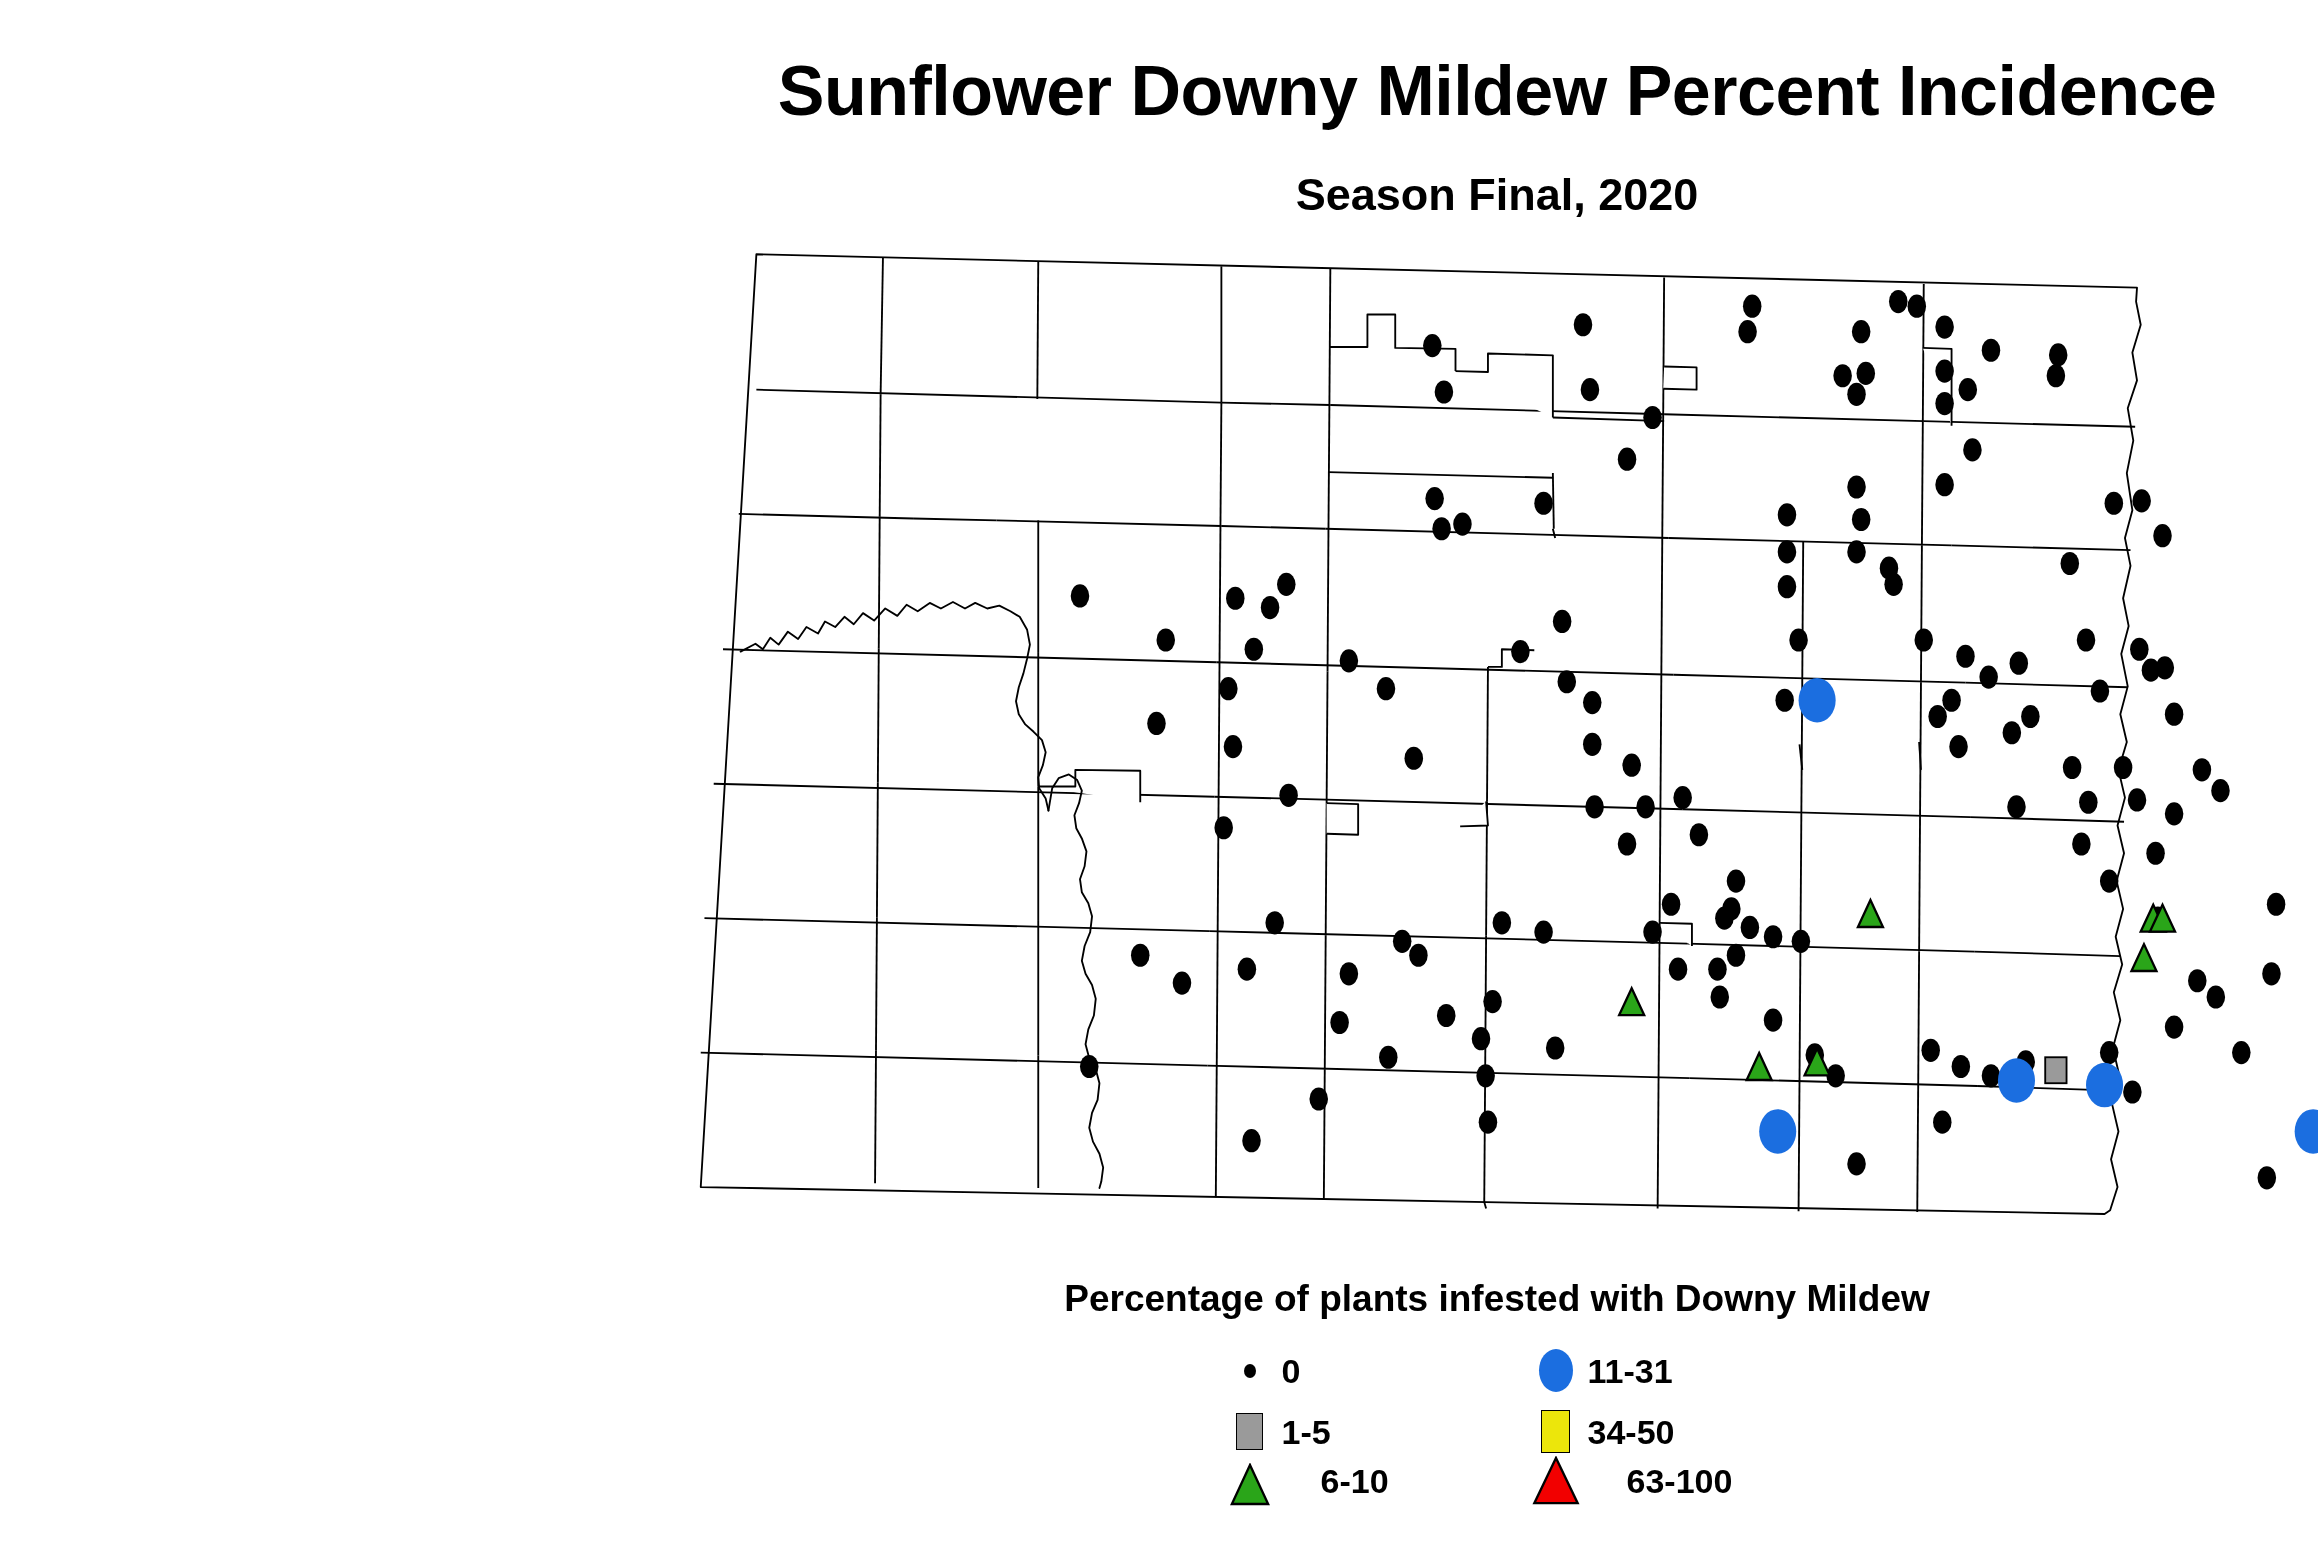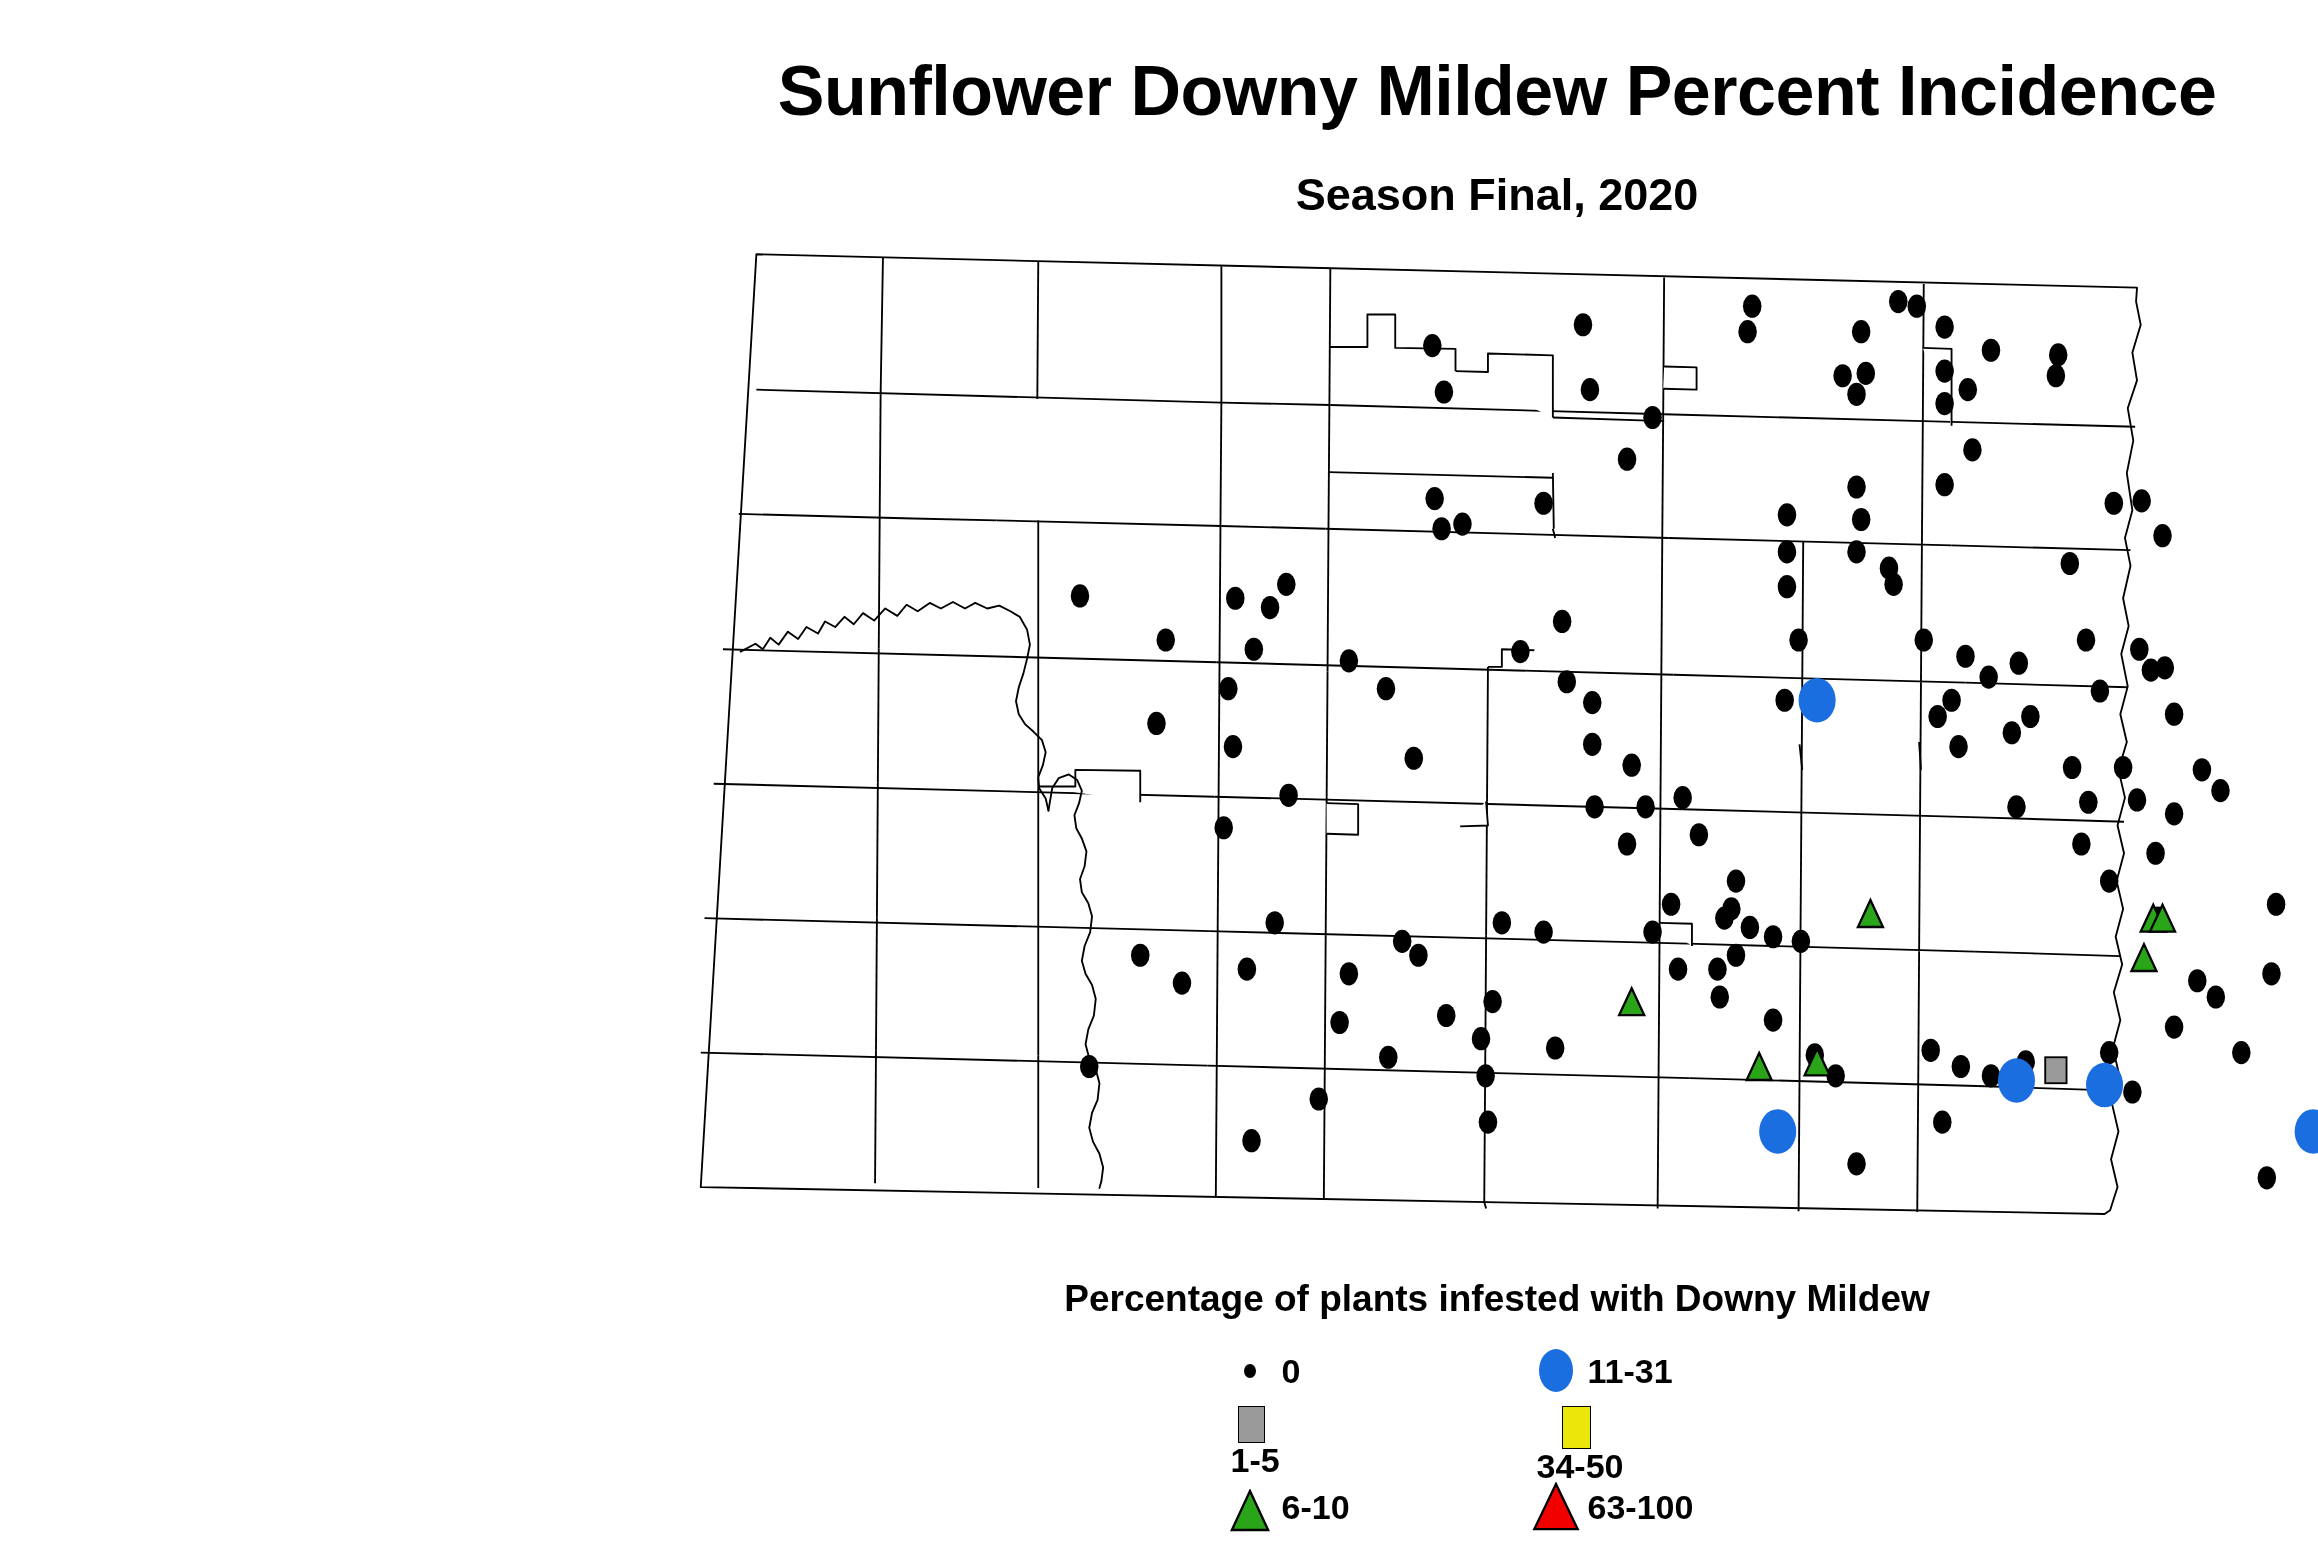--- a/index.html
+++ b/index.html
@@ -26,22 +26,22 @@
     font-weight:bold;font-size:37px;color:#000;line-height:1;
   }
 
   #legend{
     position:absolute;left:1187px;top:1345px;width:677px;height:185px;
   }
   .lg-row{position:absolute;display:flex;align-items:center;height:51px;}
   .lg-col-a{left:37px;}
   .lg-col-b{left:343px;}
   .lg-r0{top:0px;}
-  .lg-r1{top:61px;flex-direction:column;}
-  .lg-r2{top:136px;}
+  .lg-r1{top:61px;}
+  .lg-r2{top:110px;gap:39px;}
   .lg-sym{width:51px;display:flex;align-items:center;justify-content:center;height:51px;}
   .lg-lab{
     font-family:"Liberation Sans",sans-serif;
     font-weight:bold;font-size:34px;line-height:1;white-space:nowrap;margin-left:6.5px;
   }
   .sym-dot{width:12px;height:14px;border-radius:50%;background:#000;}
   .sym-circle-blue{width:34px;height:43px;border-radius:50%;background:#1b6ee0;}
   .sym-sq-gray{width:27px;height:37px;background:#9a9a9a;border:1.4px solid #000;box-sizing:border-box;}
   .sym-sq-yellow{width:29px;height:43px;background:#ece60b;border:1.4px solid #000;box-sizing:border-box;}
   .tri-wrap{position:relative;display:flex;align-items:flex-end;justify-content:center;height:51px;}

